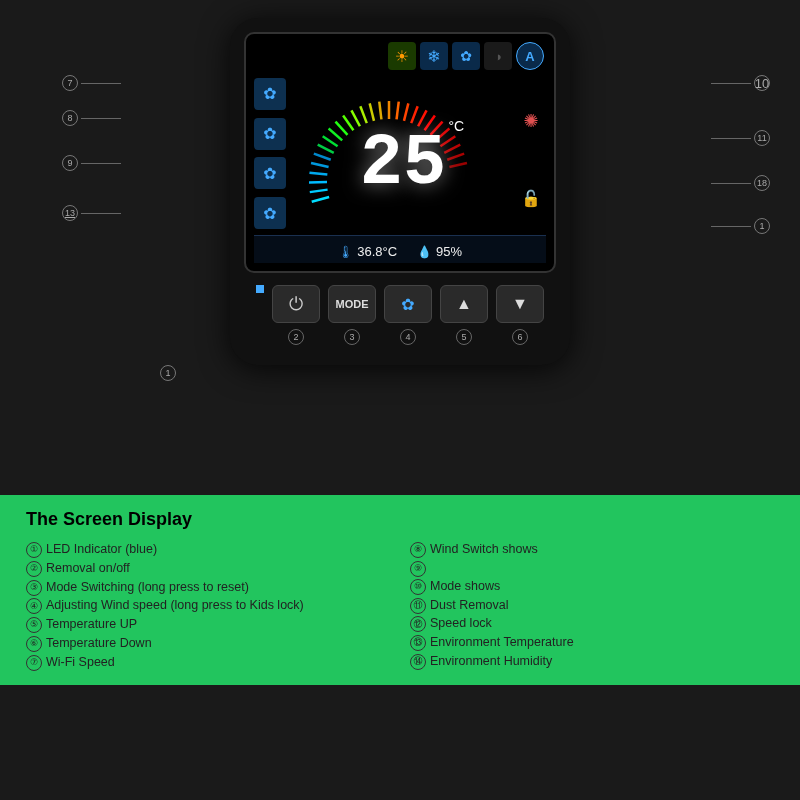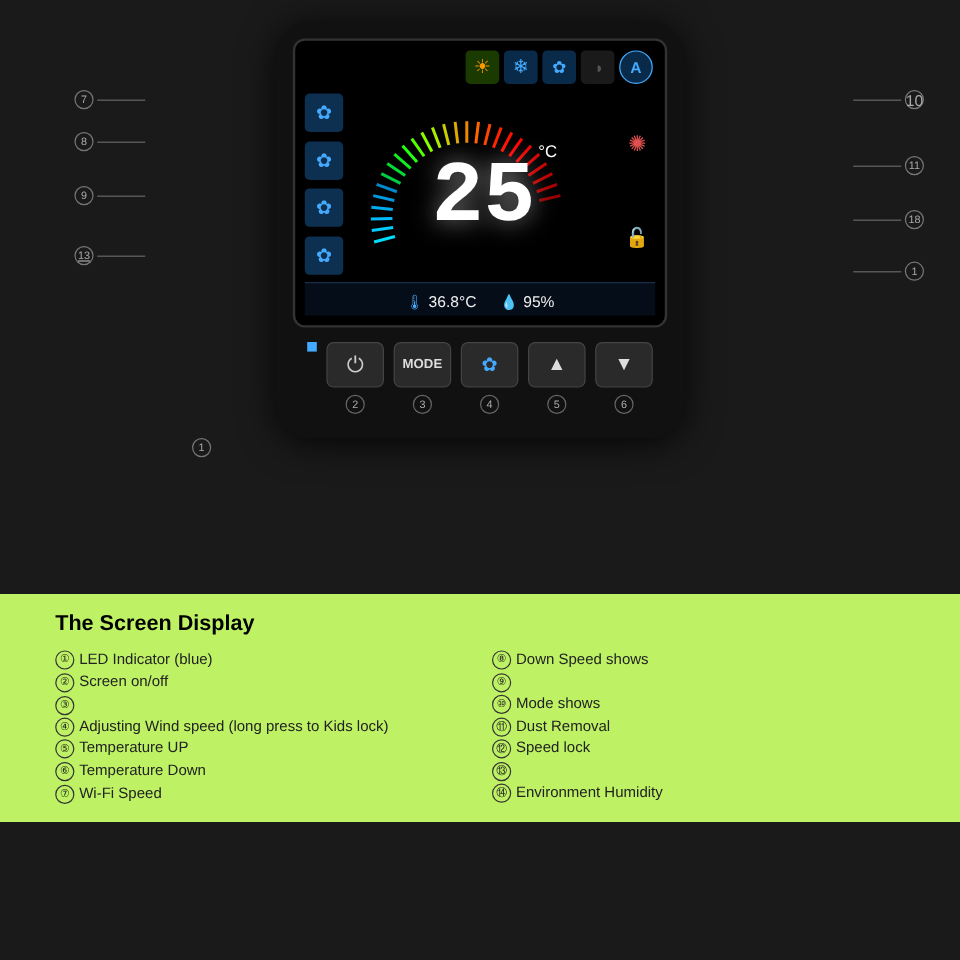--- a/index.html
+++ b/index.html
@@ -209,22 +209,22 @@
       border: 1px solid #666;
       display: inline-flex;
       align-items: center;
       justify-content: center;
       font-size: 9px;
       color: #aaa;
     }
 
     
     .description {
-      padding: 14px 46px;
-      background: #bef264;
+      padding: 14px 26px;
+      background: #22c55e;
       color: #222;
       position: relative;
     }
 
     .desc-title {
       font-size: 18px;
       font-weight: bold;
       margin-bottom: 10px;
       color: #000;
     }
@@ -438,24 +438,25 @@
   <div class="desc-title">The Screen Display</div>
   <div class="desc-grid">
 
     <div>
       <div class="desc-item">
         <span class="desc-circle">①</span>
         <span>LED Indicator (blue)</span>
       </div>
       <div class="desc-item">
         <span class="desc-circle">②</span>
-        <span>Screen on/off</span>
+        <span>Removal on/off</span>
       </div>
       <div class="desc-item">
         <span class="desc-circle">③</span>
+        <span>Mode Switching (long press to reset)</span>
       </div>
       <div class="desc-item">
         <span class="desc-circle">④</span>
         <span>Adjusting Wind speed (long press to Kids lock)</span>
       </div>
       <div class="desc-item">
         <span class="desc-circle">⑤</span>
         <span>Temperature UP</span>
       </div>
       <div class="desc-item">
@@ -464,39 +465,40 @@
       </div>
       <div class="desc-item">
         <span class="desc-circle">⑦</span>
         <span>Wi-Fi Speed</span>
       </div>
     </div>
 
     <div>
       <div class="desc-item">
         <span class="desc-circle">⑧</span>
-        <span>Down Speed shows</span>
+        <span>Wind Switch shows</span>
       </div>
       <div class="desc-item">
         <span class="desc-circle">⑨</span>
       </div>
       <div class="desc-item">
         <span class="desc-circle">⑩</span>
         <span>Mode shows</span>
       </div>
       <div class="desc-item">
         <span class="desc-circle">⑪</span>
         <span>Dust Removal</span>
       </div>
       <div class="desc-item">
         <span class="desc-circle">⑫</span>
         <span>Speed lock</span>
       </div>
       <div class="desc-item">
         <span class="desc-circle">⑬</span>
+        <span>Environment Temperature</span>
       </div>
       <div class="desc-item">
         <span class="desc-circle">⑭</span>
         <span>Environment Humidity</span>
       </div>
     </div>
   </div>
 </div>
 
 </body></html>

